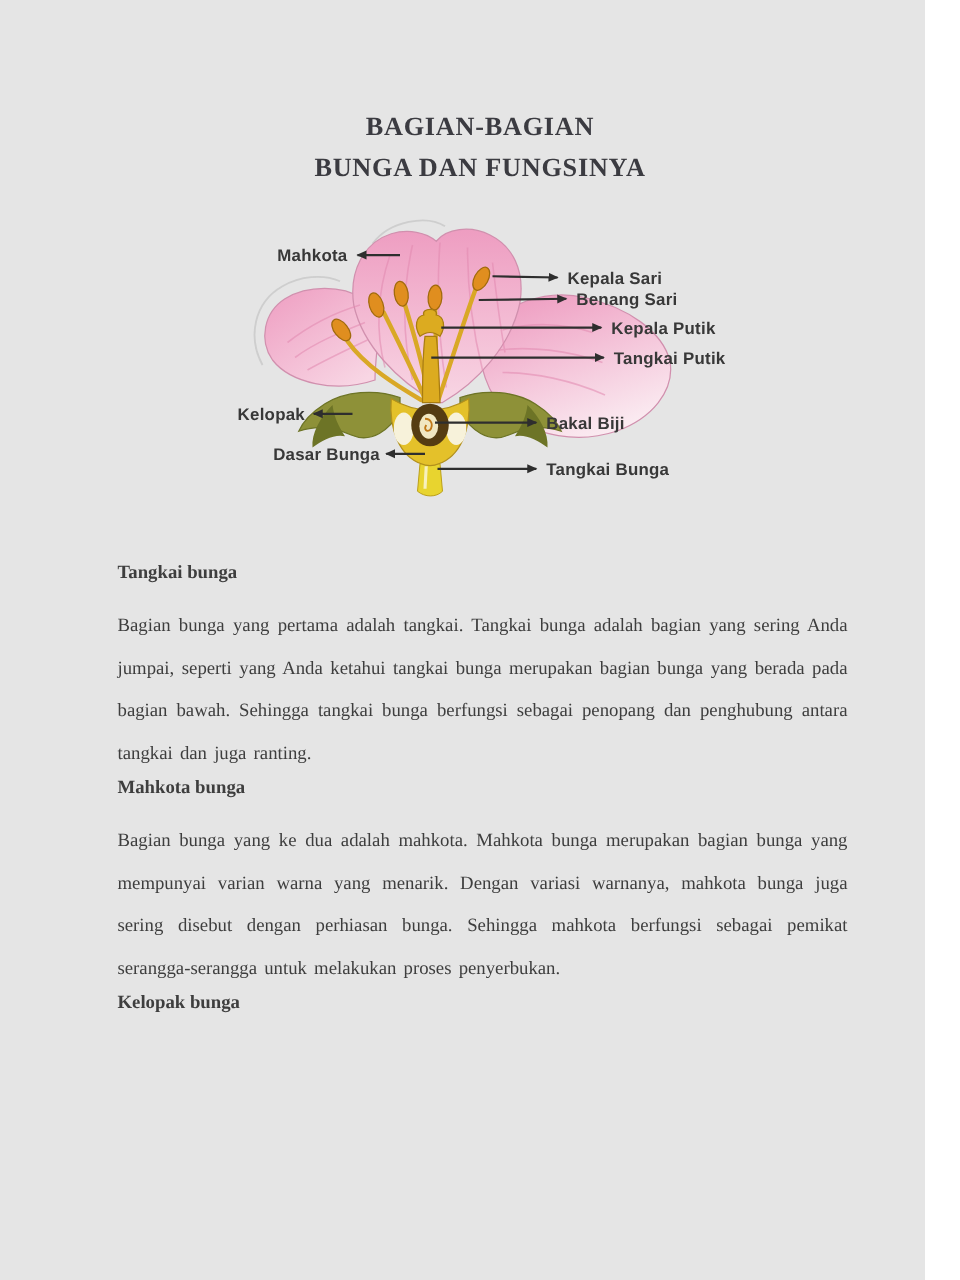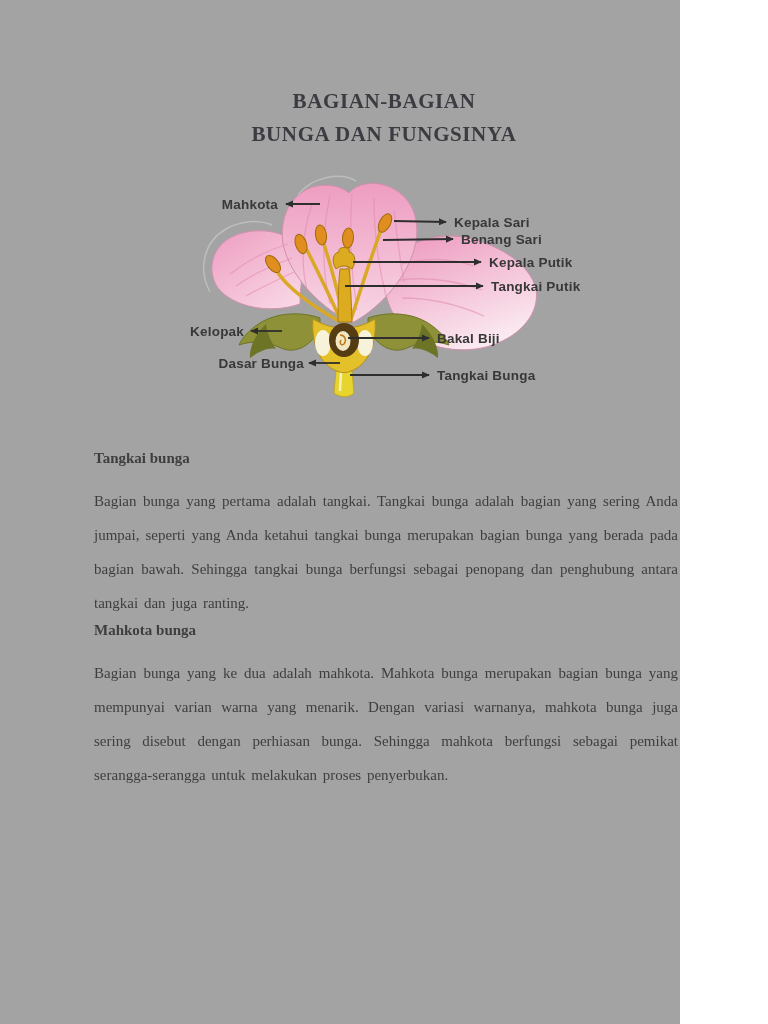--- a/index.html
+++ b/index.html
@@ -1,17 +1,17 @@
 <!DOCTYPE html>
 <html><head>
 <meta charset="utf-8">
 <style>
   html,body { margin:0; padding:0; background:#ffffff; }
   .page {
-    position:relative; width:680px; height:1024px; background:#a3a3a3;
+    position:relative; width:740px; height:1024px; background:#e5e5e5;
     overflow:hidden; font-family:"Liberation Serif", serif;
   }
   .doc-title {
     position:absolute; top:85px; left:0; width:768px;
     text-align:center; font-weight:bold; font-size:21px; line-height:33px;
     color:#3b3b41; letter-spacing:0.6px;
   }
   .diagram {
     position:absolute; left:150px; top:172px; width:460px; height:230px;
   }
@@ -152,15 +152,16 @@
   </div>
 
   <div class="content">
 
     <div class="h-sub first">Tangkai bunga</div>
     <p class="para">Bagian bunga yang pertama adalah tangkai. Tangkai bunga adalah bagian yang sering Anda jumpai, seperti yang Anda ketahui tangkai bunga merupakan bagian bunga yang berada pada bagian bawah. Sehingga tangkai bunga berfungsi sebagai penopang dan penghubung antara tangkai dan juga ranting.</p>
 
     <div class="h-sub">Mahkota bunga</div>
     <p class="para">Bagian bunga yang ke dua adalah mahkota. Mahkota bunga merupakan bagian bunga yang mempunyai varian warna yang menarik. Dengan variasi warnanya, mahkota bunga juga sering disebut dengan perhiasan bunga. Sehingga mahkota berfungsi sebagai pemikat serangga-serangga untuk melakukan proses penyerbukan.</p>
 
+    <div class="h-sub">Kelopak bunga</div>
   </div>
 
 </div>
 
 </body></html>

